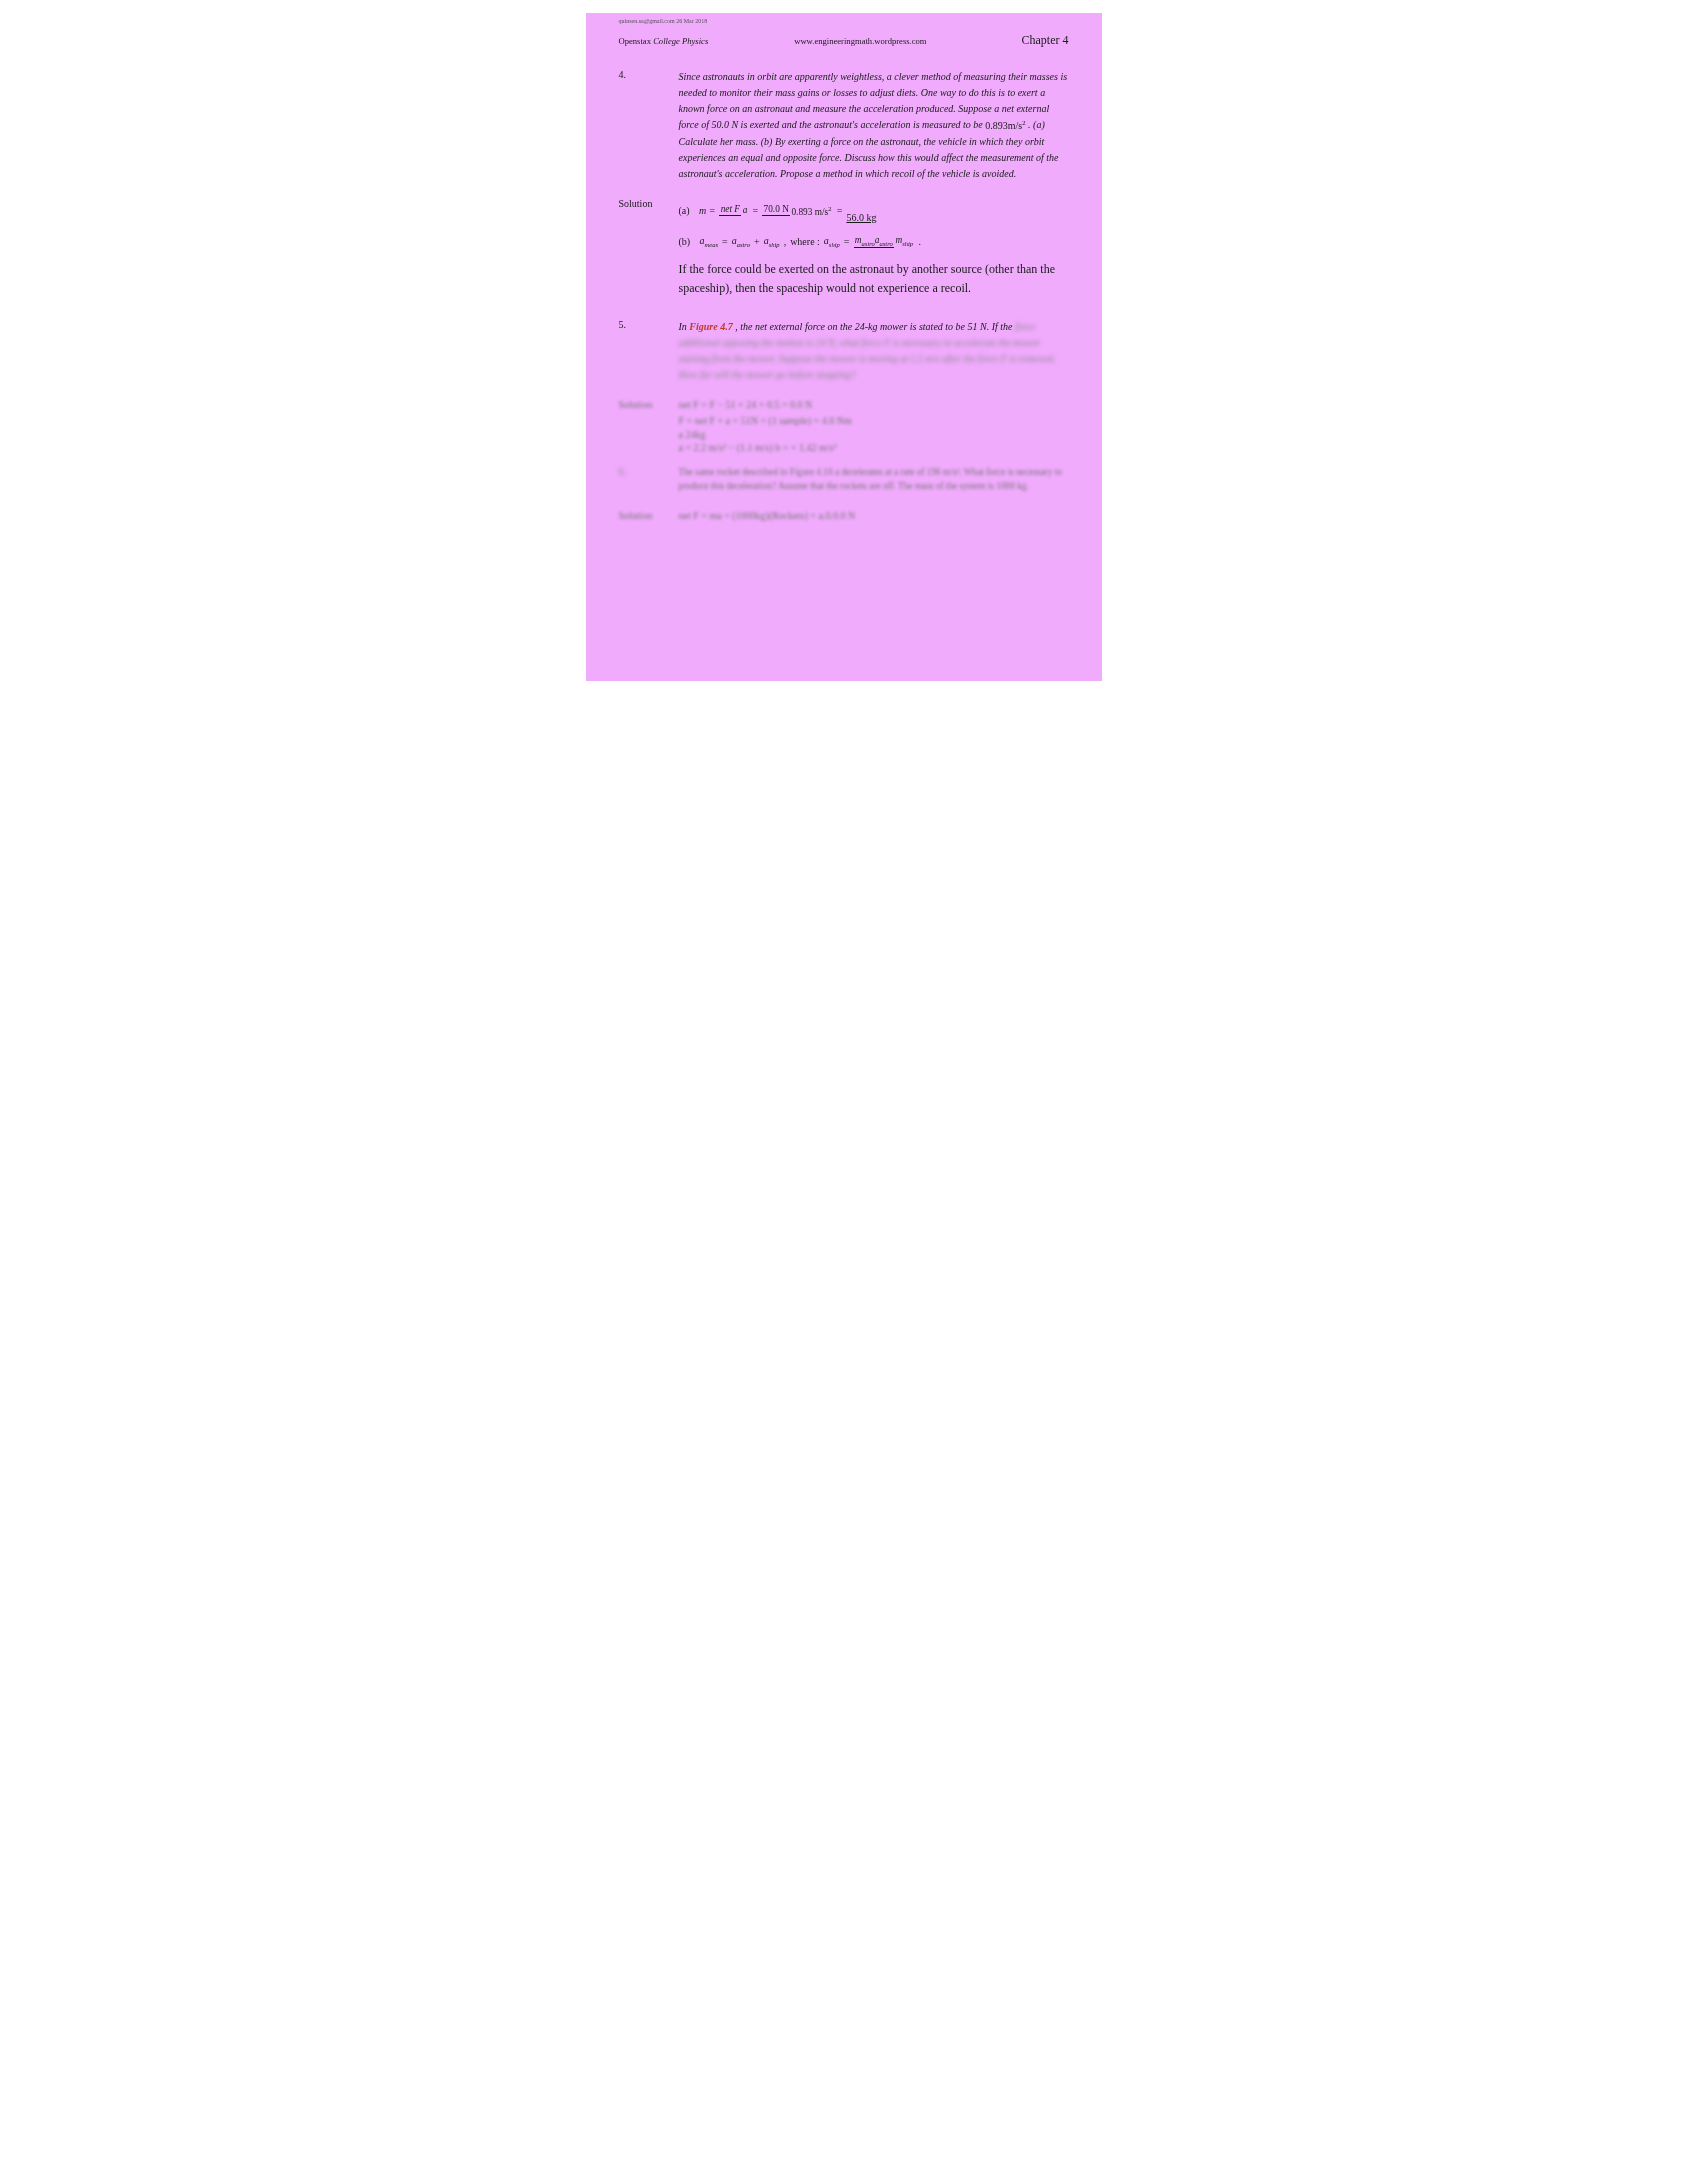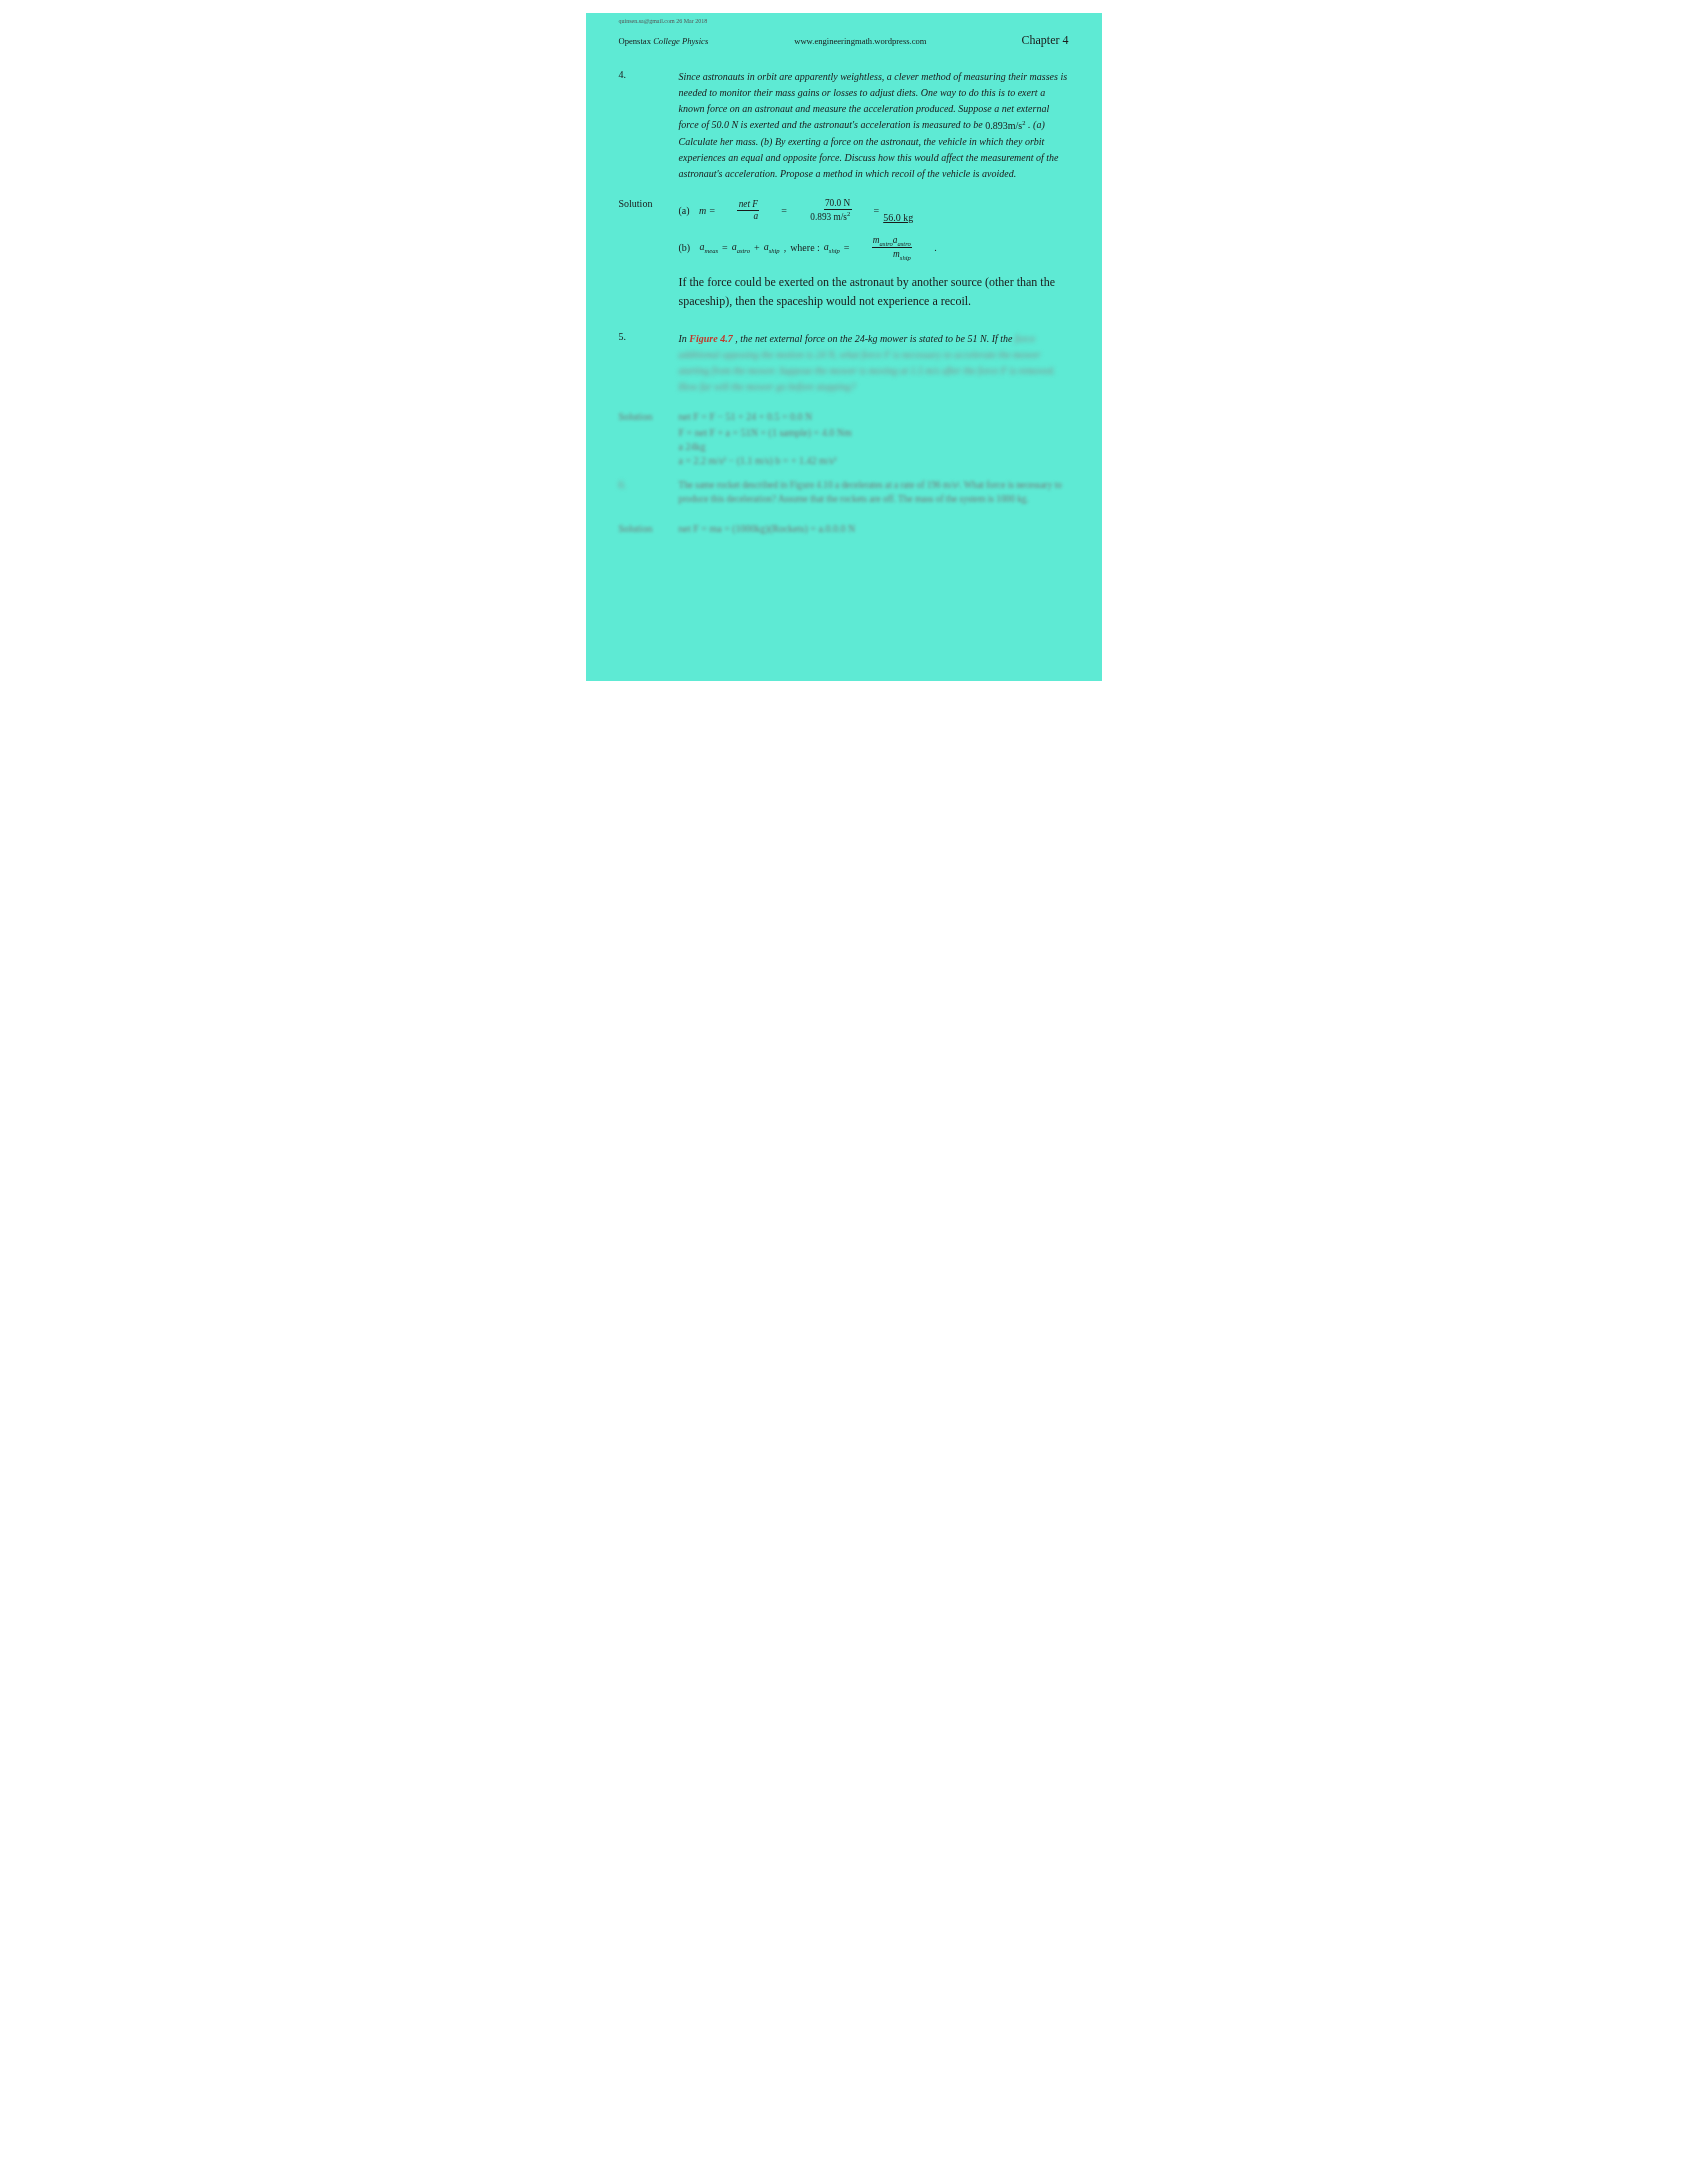--- a/index.html
+++ b/index.html
@@ -12,21 +12,21 @@
       background: #ffffff;
       font-family: 'Times New Roman', Times, serif;
       font-size: 10px;
       color: #1a1a1a;
       width: 516px;
       margin: 0 auto;
       padding: 13.2px 0;
     }
 
     .page {
-      background: #5eead4;
+      background: #f0abfc;
       width: 516px;
       min-height: 668px;
       padding: 20px 33px 33px 33px;
       position: relative;
     }
 
     .email-line {
       font-size: 6px;
       color: #555;
       position: absolute;
@@ -106,24 +106,24 @@
     .math-line {
       display: flex;
       align-items: center;
       gap: 4px;
       margin-bottom: 4px;
       font-size: 10px;
     }
 
     .math-frac {
       display: inline-flex;
-      flex-direction: column;
-      align-items: flex-end;
+      flex-direction: row;
+      align-items: flex-start;
       vertical-align: middle;
-      margin: 0 18px;
+      margin: 0 0;
     }
 
     .math-frac .numerator {
       border-bottom: 0.7px solid #1a1a1a;
       padding: 0 1.3px 0.7px 1.3px;
       font-size: 9.3px;
     }
 
     .math-frac .denominator {
       padding: 0.7px 1.3px 0 1.3px;

